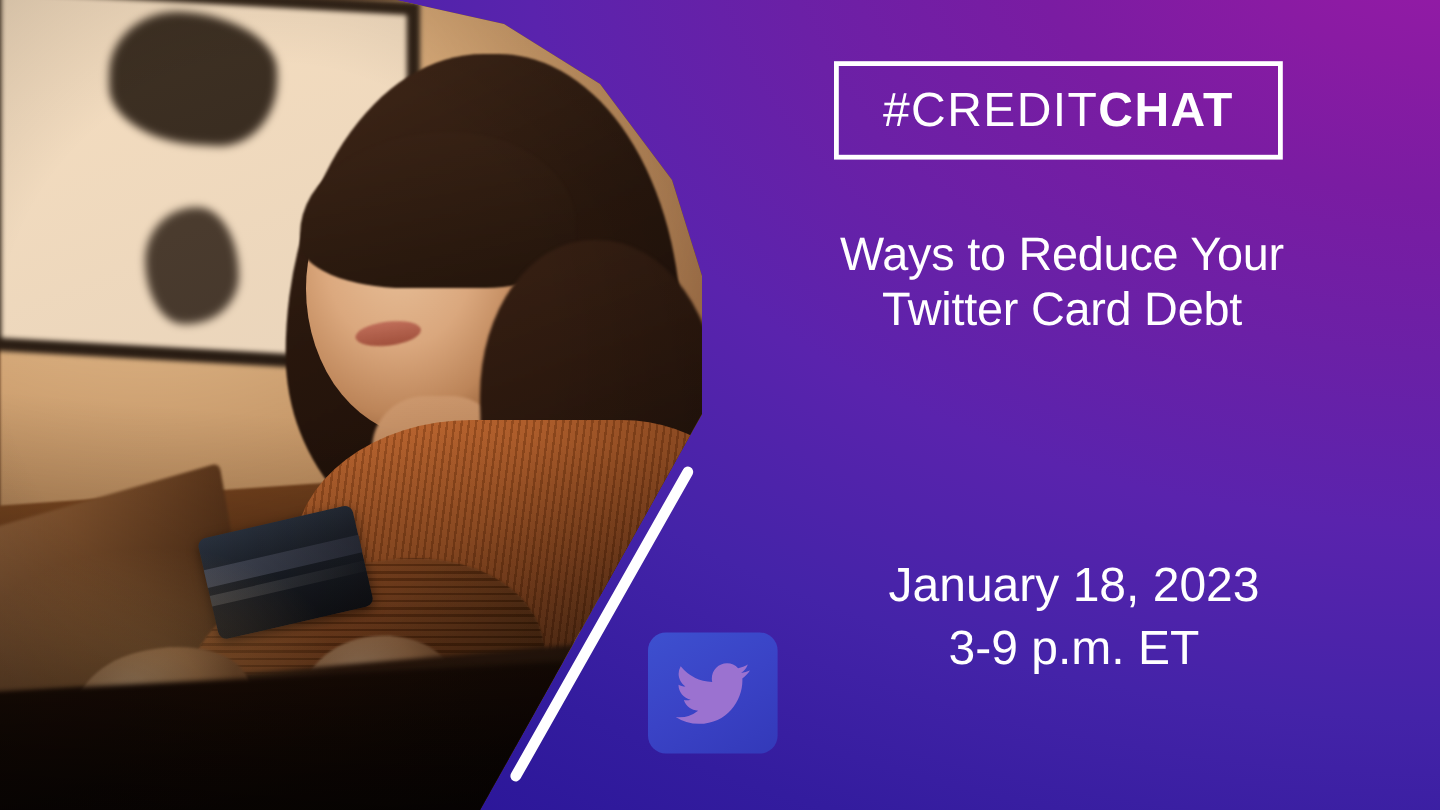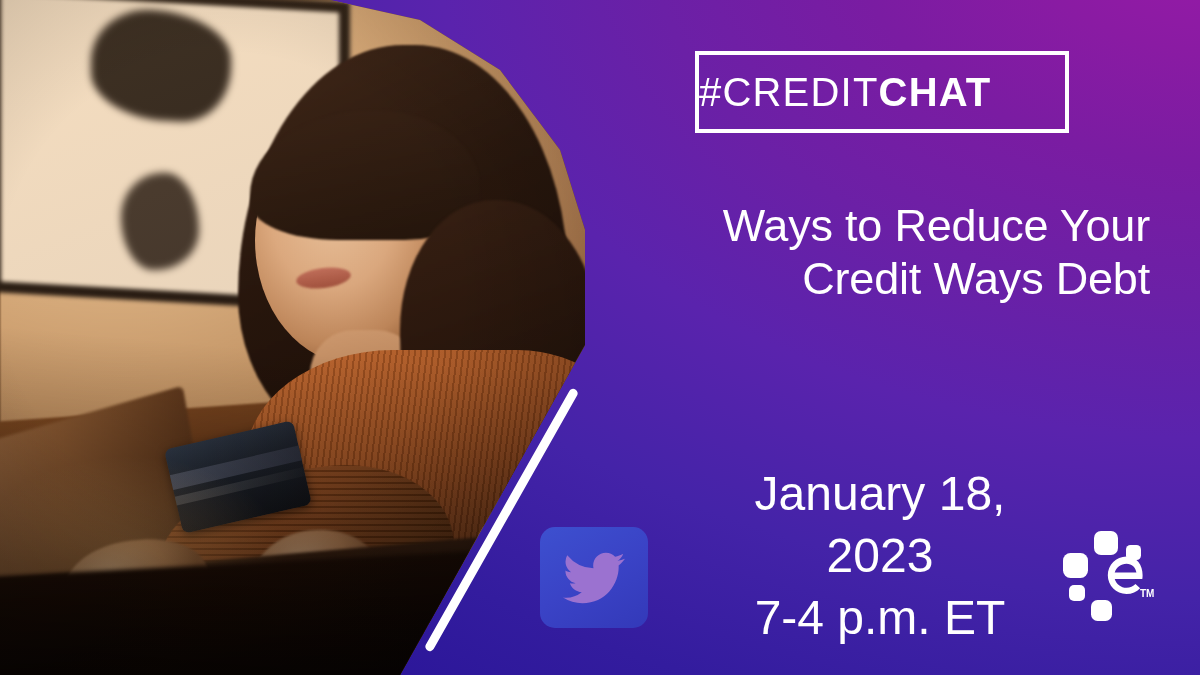--- a/index.html
+++ b/index.html
@@ -219,54 +219,54 @@
     transform:rotate(29.5deg);
     transform-origin:center center;
   }
 
   
   .chat-badge{
     position:absolute;
     left:695px; top:51px;
     width:374px; height:82px;
     border:4px solid #ffffff;
-    display:flex; align-items:center; 
+    display:flex; align-items:center; justify-content:center;
   }
   .chat-badge-inner{
     font-size:40px;
     letter-spacing:1.2px;
     color:#ffffff;
     white-space:nowrap;
     line-height:1;
   }
   .cc-light{ font-weight:400; }
   .cc-bold{ font-weight:700; }
 
   
   .headline{
     position:absolute;
-    left:620px; top:200px;
+    left:620px; top:190px;
     width:530px;
-    text-align:right;
+    text-align:center;
     color:#ffffff;
-    font-size:45px;
+    font-size:39px;
     font-weight:500;
     line-height:1.17;
     letter-spacing:-0.2px;
   }
   .headline .hl-line{ display:block; }
 
   
   .details{
     position:absolute;
-    left:700px; top:463px;
+    left:715px; top:463px;
     width:360px;
     text-align:center;
     color:#ffffff;
-    font-size:48px;
+    font-size:40px;
     font-weight:300;
     line-height:1.29;
   }
   .details .dt-line{ display:block; }
 
   
   .tw-badge{
     position:absolute;
     left:540px; top:527px;
     width:108px; height:101px;
@@ -330,39 +330,28 @@
   <div class="slash"></div>
 
   <div class="chat-badge">
     <div class="chat-badge-inner">
       <span class="cc-light">#CREDIT</span><span class="cc-bold">CHAT</span>
     </div>
   </div>
 
   <h1 class="headline">
     <span class="hl-line">Ways to Reduce Your</span>
-    <span class="hl-line">Credit Ways Debt</span>
+    <span class="hl-line">Twitter Card Debt</span>
   </h1>
 
   <div class="details">
     <span class="dt-line">January 18, 2023</span>
-    <span class="dt-line">7-4 p.m. ET</span>
+    <span class="dt-line">3-9 p.m. ET</span>
   </div>
 
   <div class="tw-badge">
     <svg viewBox="0 0 24 24" aria-hidden="true">
       <path fill="#9B72D0" d="M23.95 4.57c-.88.39-1.83.65-2.82.77 1.01-.61 1.79-1.57 2.16-2.72-.95.56-2 .97-3.12 1.19A4.92 4.92 0 0 0 16.6 2.2c-2.72 0-4.92 2.2-4.92 4.92 0 .39.04.76.13 1.12A13.96 13.96 0 0 1 1.64 3.15a4.9 4.9 0 0 0-.67 2.48c0 1.71.87 3.21 2.19 4.1-.81-.03-1.57-.25-2.23-.62v.06c0 2.38 1.7 4.37 3.95 4.82a4.9 4.9 0 0 1-2.22.09c.63 1.95 2.44 3.38 4.6 3.42A9.87 9.87 0 0 1 0 19.54a13.92 13.92 0 0 0 7.55 2.21c9.05 0 14-7.5 14-14 0-.21 0-.42-.02-.63.97-.7 1.8-1.57 2.46-2.55z"></path>
     </svg>
   </div>
 
-  <div class="logo">
-    <svg viewBox="0 0 100 96" aria-hidden="true">
-      <rect x="34" y="4" width="24" height="24" rx="7" fill="#ffffff"></rect>
-      <rect x="66" y="18" width="15" height="15" rx="4.5" fill="#ffffff"></rect>
-      <rect x="3" y="26" width="25" height="25" rx="7.5" fill="#ffffff"></rect>
-      <rect x="9" y="58" width="16" height="16" rx="5" fill="#ffffff"></rect>
-      <rect x="31" y="73" width="21" height="21" rx="6.5" fill="#ffffff"></rect>
-      <path fill="#ffffff" d="M66.5 29.5c-10.4 0-18.7 8.4-18.7 18.8 0 10.4 8.3 18.7 18.7 18.7 5.4 0 10.2-2.2 13.6-5.8l-4.6-4.2c-2.3 2.4-5.4 3.8-9 3.8-5.6 0-10.3-3.7-11.8-8.8h27.6c.2-1.2.3-2.4.3-3.7 0-10.4-5.7-18.8-16.1-18.8zm-11.8 16c1.5-5.1 6.2-8.8 11.8-8.8s9.1 3.7 9.9 8.8H54.7z"></path>
-      <text x="80" y="70" font-family="Liberation Sans, sans-serif" font-size="10" font-weight="700" fill="#ffffff">TM</text>
-    </svg>
-  </div>
 
 </div>
 
 </body></html>

